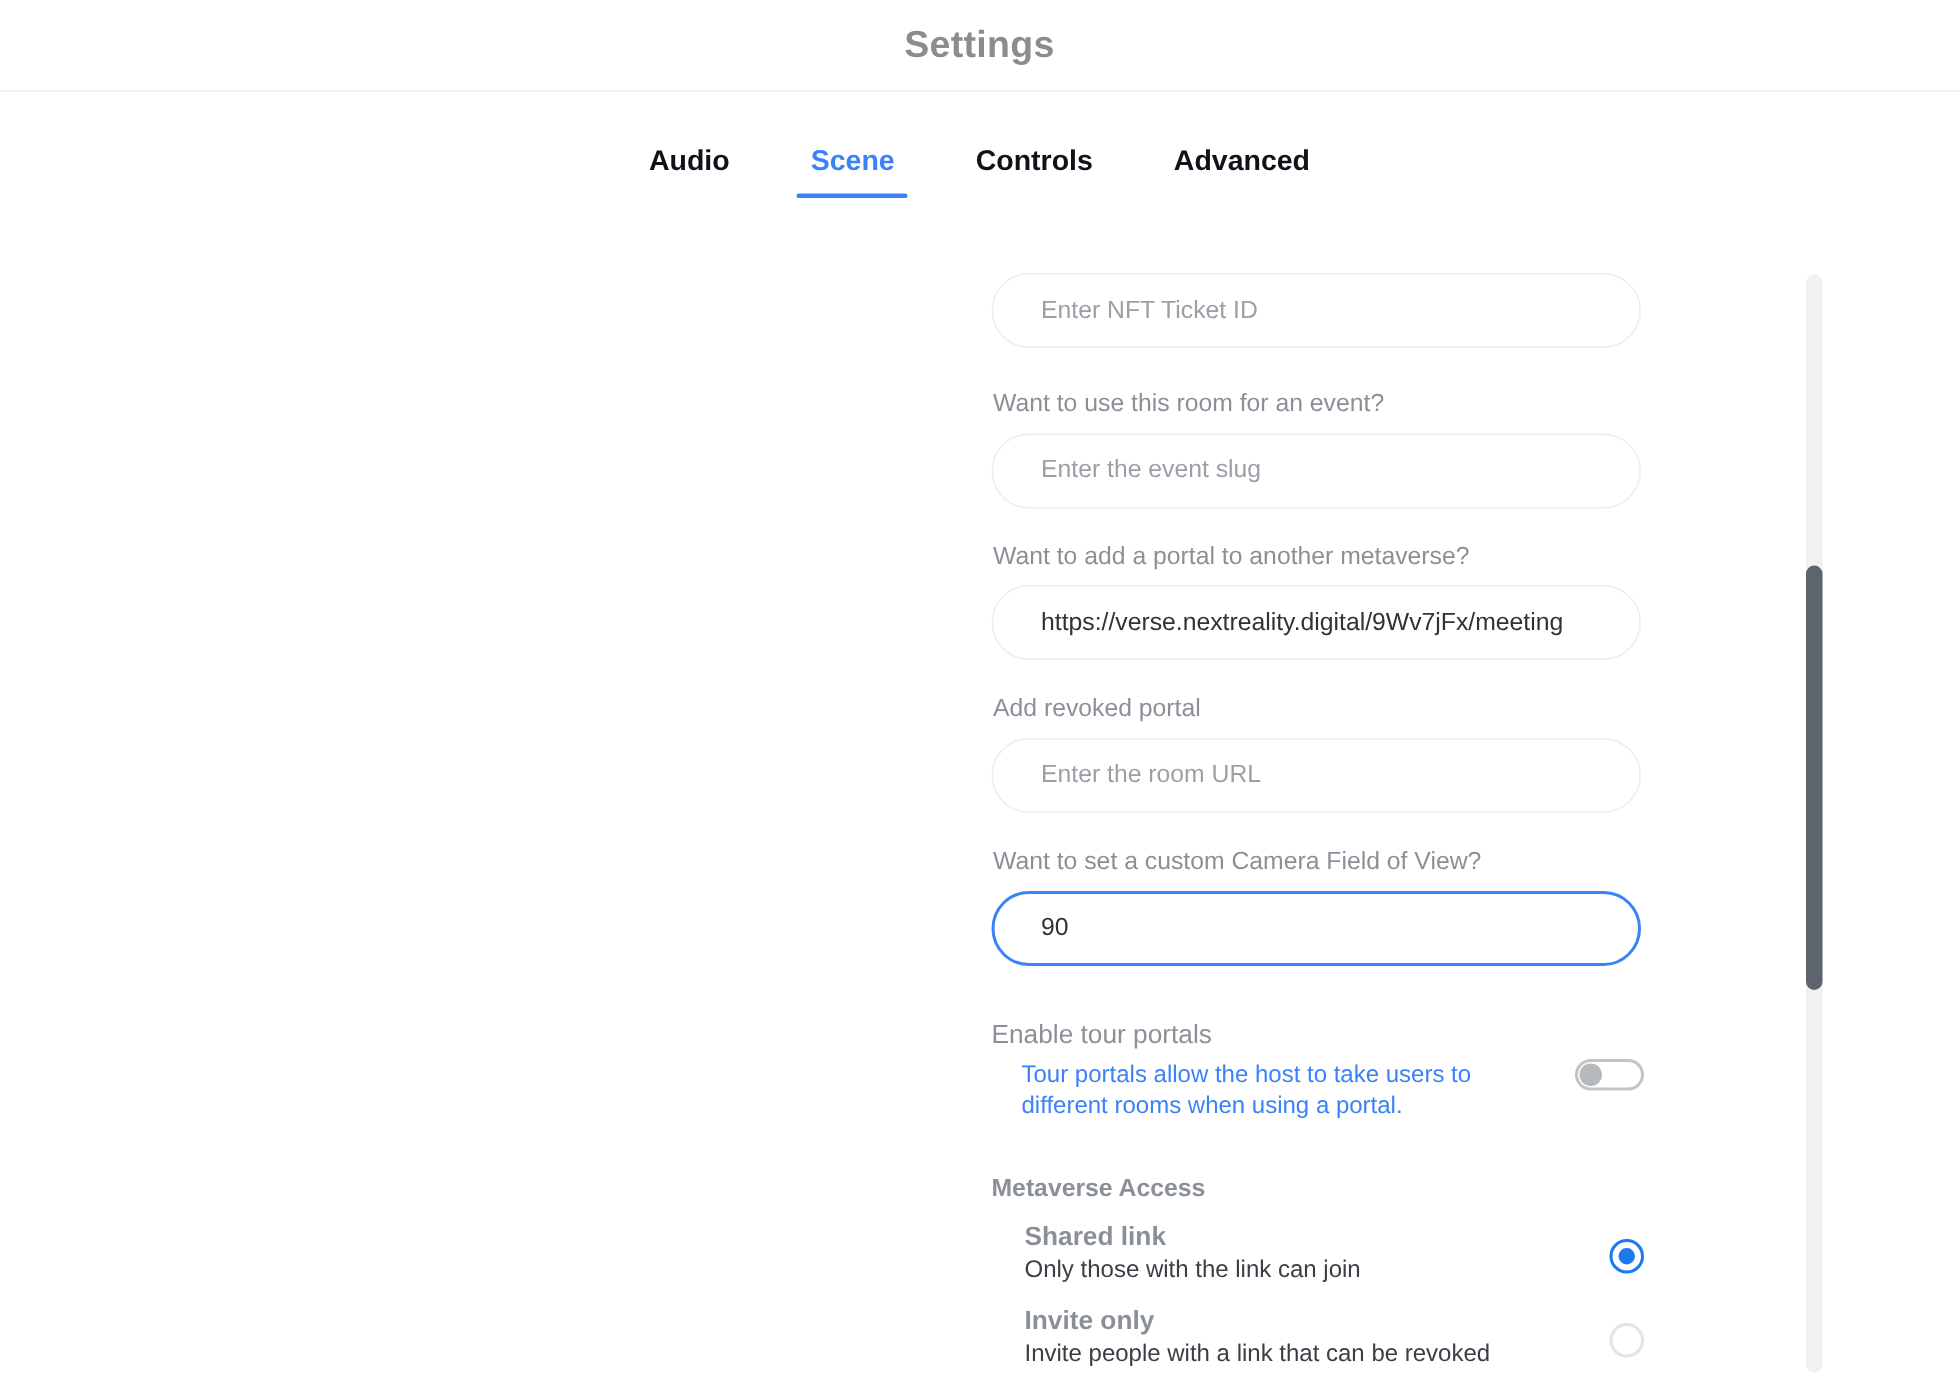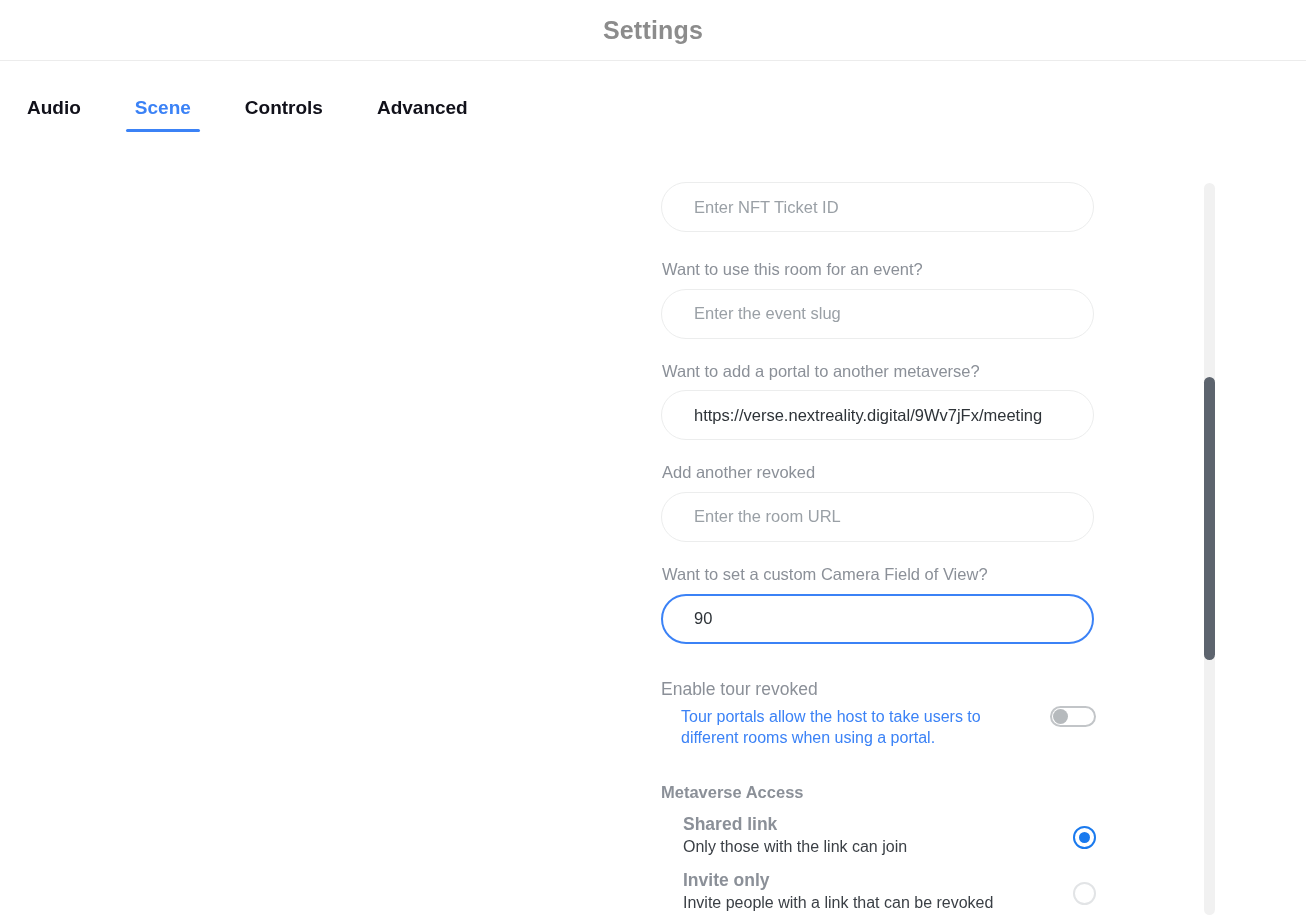--- a/index.html
+++ b/index.html
@@ -39,20 +39,21 @@
   }
 
   
   .tabs {
     position: absolute;
     top: 61px; left: 0;
     width: 1306px;
     height: 80px;
     display: flex;
     align-items: flex-start;
+    justify-content: center;
     gap: 0px;
     padding-top: 36px;
   }
   .tab {
     position: relative;
     font-size: 19px;
     font-weight: bold;
     color: #11111a;
     padding: 0 27px 13px 27px;
     cursor: pointer;
@@ -250,30 +251,30 @@
       <div class="field-label">Want to use this room for an event?</div>
       <input class="pill-input" type="text" placeholder="Enter the event slug" style="">
 
       <div class="gap-md"></div>
 
       <div class="field-label">Want to add a portal to another metaverse?</div>
       <input class="pill-input" type="text" value="https://verse.nextreality.digital/9Wv7jFx/meeting" style="">
 
       <div class="gap-md"></div>
 
-      <div class="field-label">Add another revoked</div>
+      <div class="field-label">Add revoked portal</div>
       <input class="pill-input" type="text" placeholder="Enter the room URL" style="">
 
       <div class="gap-md"></div>
 
       <div class="field-label">Want to set a custom Camera Field of View?</div>
       <input class="pill-input focused" type="text" value="90" style="">
 
       <div class="toggle-block">
-        <div class="toggle-title">Enable tour revoked</div>
+        <div class="toggle-title">Enable tour portals</div>
         <div class="toggle-desc">Tour portals allow the host to take users to different rooms when using a portal.</div>
         <div class="switch">
           <div class="knob"></div>
         </div>
       </div>
 
       <div class="access-title">Metaverse Access</div>
 
       <div class="radio-row">
         <div class="radio-name">Shared link</div>

